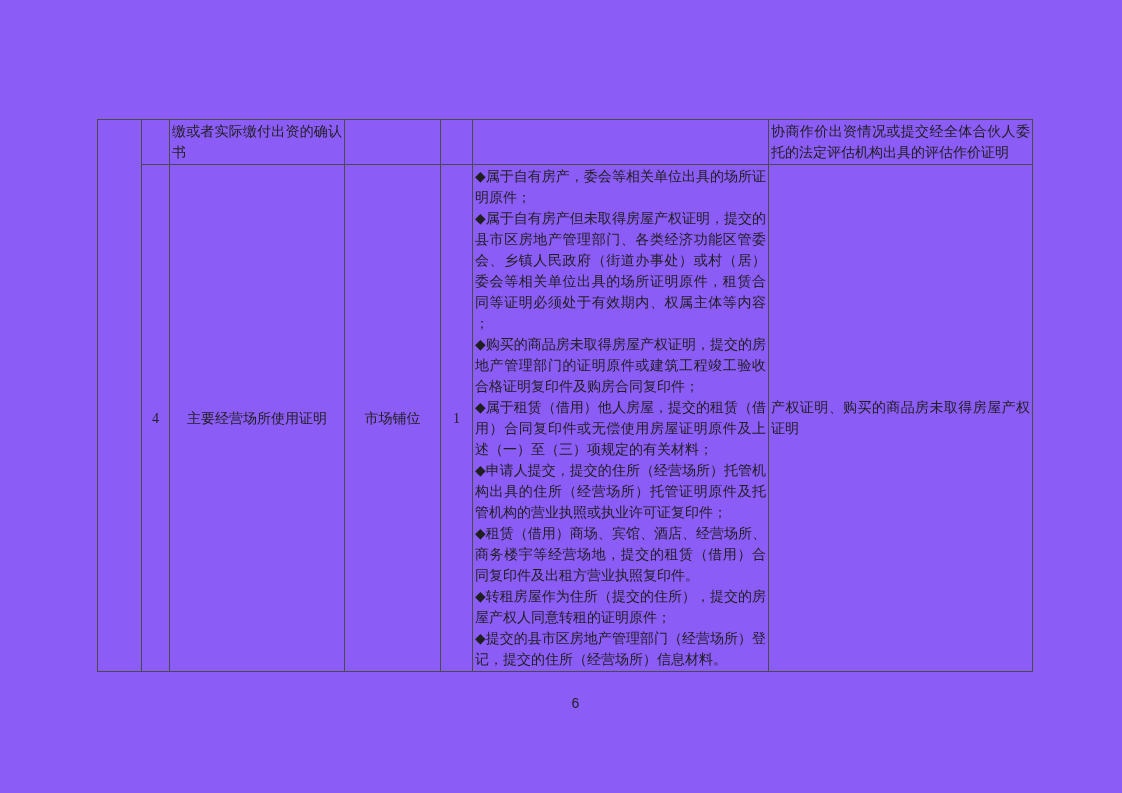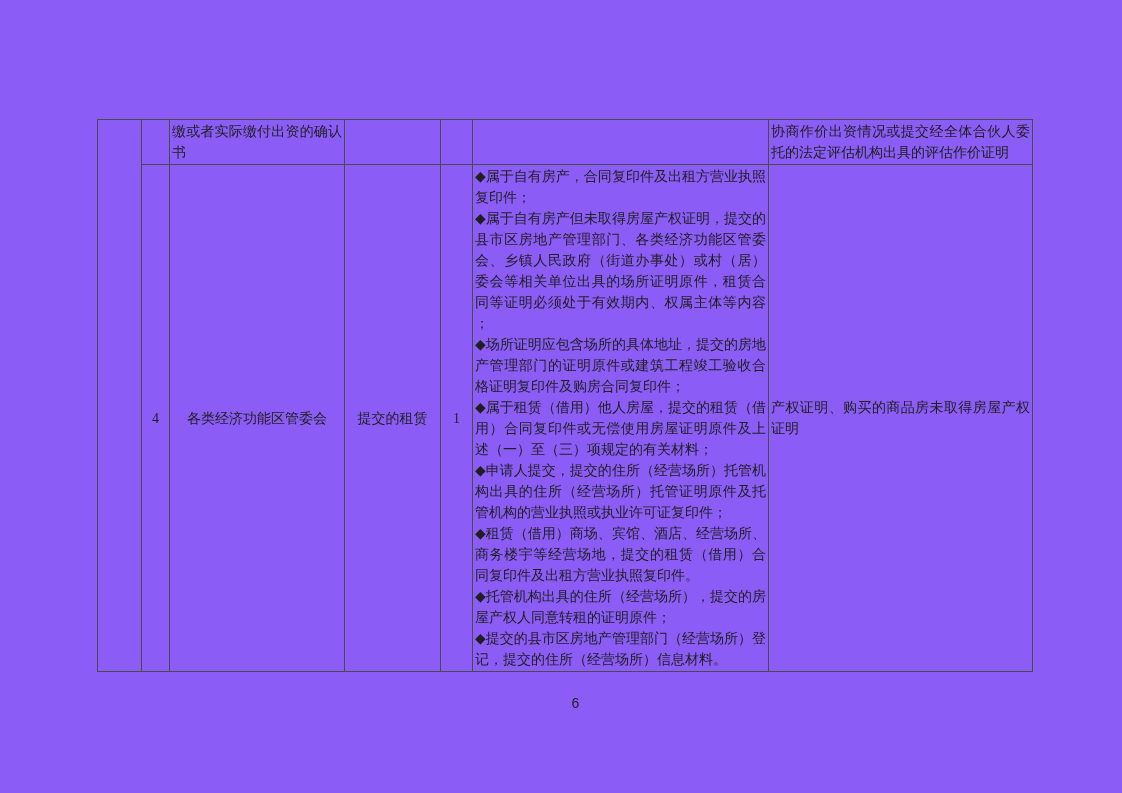--- a/index.html
+++ b/index.html
@@ -89,31 +89,31 @@
       <td></td>
       <td class="cell-material-top cjk-justify">缴或者实际缴付出资的确认书</td>
       <td></td>
       <td></td>
       <td></td>
       <td class="cell-remarks cjk-justify">协商作价出资情况或提交经全体合伙人委托的法定评估机构出具的评估作价证明</td>
     </tr>
 
     <tr class="row-main">
       <td class="cell-center">4</td>
-      <td class="cell-center">各类经济功能区管委会</td>
-      <td class="cell-center">提交的租赁</td>
+      <td class="cell-center">主要经营场所使用证明</td>
+      <td class="cell-center">市场铺位</td>
       <td class="cell-center">1</td>
       <td class="cell-reqs">
-        <div class="req-item">◆属于自有房产，合同复印件及出租方营业执照复印件；</div>
+        <div class="req-item">◆属于自有房产，委会等相关单位出具的场所证明原件；</div>
         <div class="req-item">◆属于自有房产但未取得房屋产权证明，提交的县市区房地产管理部门、各类经济功能区管委会、乡镇人民政府（街道办事处）或村（居）委会等相关单位出具的场所证明原件，租赁合同等证明必须处于有效期内、权属主体等内容；</div>
-        <div class="req-item">◆场所证明应包含场所的具体地址，提交的房地产管理部门的证明原件或建筑工程竣工验收合格证明复印件及购房合同复印件；</div>
+        <div class="req-item">◆购买的商品房未取得房屋产权证明，提交的房地产管理部门的证明原件或建筑工程竣工验收合格证明复印件及购房合同复印件；</div>
         <div class="req-item">◆属于租赁（借用）他人房屋，提交的租赁（借用）合同复印件或无偿使用房屋证明原件及上述（一）至（三）项规定的有关材料；</div>
         <div class="req-item">◆申请人提交，提交的住所（经营场所）托管机构出具的住所（经营场所）托管证明原件及托管机构的营业执照或执业许可证复印件；</div>
         <div class="req-item">◆租赁（借用）商场、宾馆、酒店、经营场所、商务楼宇等经营场地，提交的租赁（借用）合同复印件及出租方营业执照复印件。</div>
-        <div class="req-item">◆托管机构出具的住所（经营场所），提交的房屋产权人同意转租的证明原件；</div>
+        <div class="req-item">◆转租房屋作为住所（提交的住所），提交的房屋产权人同意转租的证明原件；</div>
         <div class="req-item">◆提交的县市区房地产管理部门（经营场所）登记，提交的住所（经营场所）信息材料。</div>
       </td>
       <td class="cell-remarks-main cjk-justify">产权证明、购买的商品房未取得房屋产权证明</td>
     </tr>
   </tbody>
     </table>
 
   <div class="page-number">6</div>
 </div>
 

